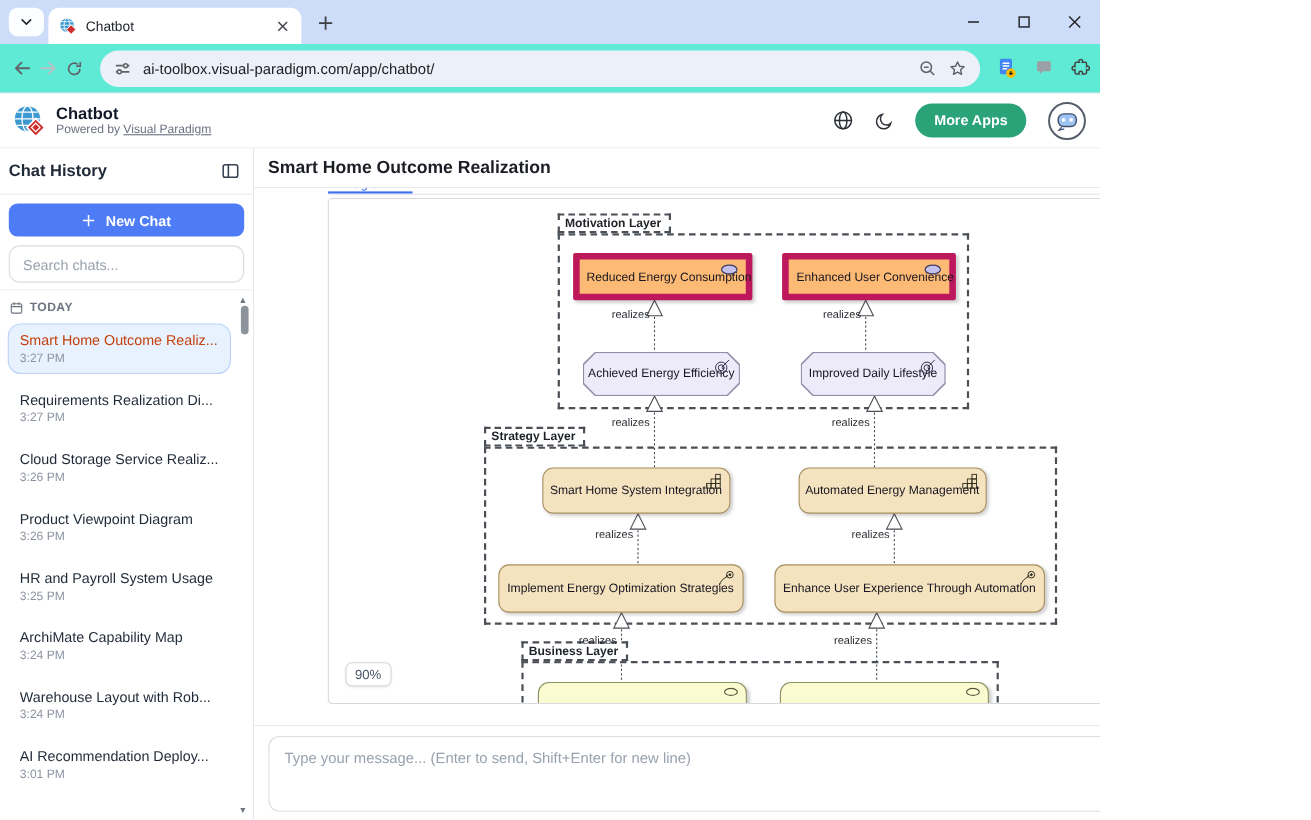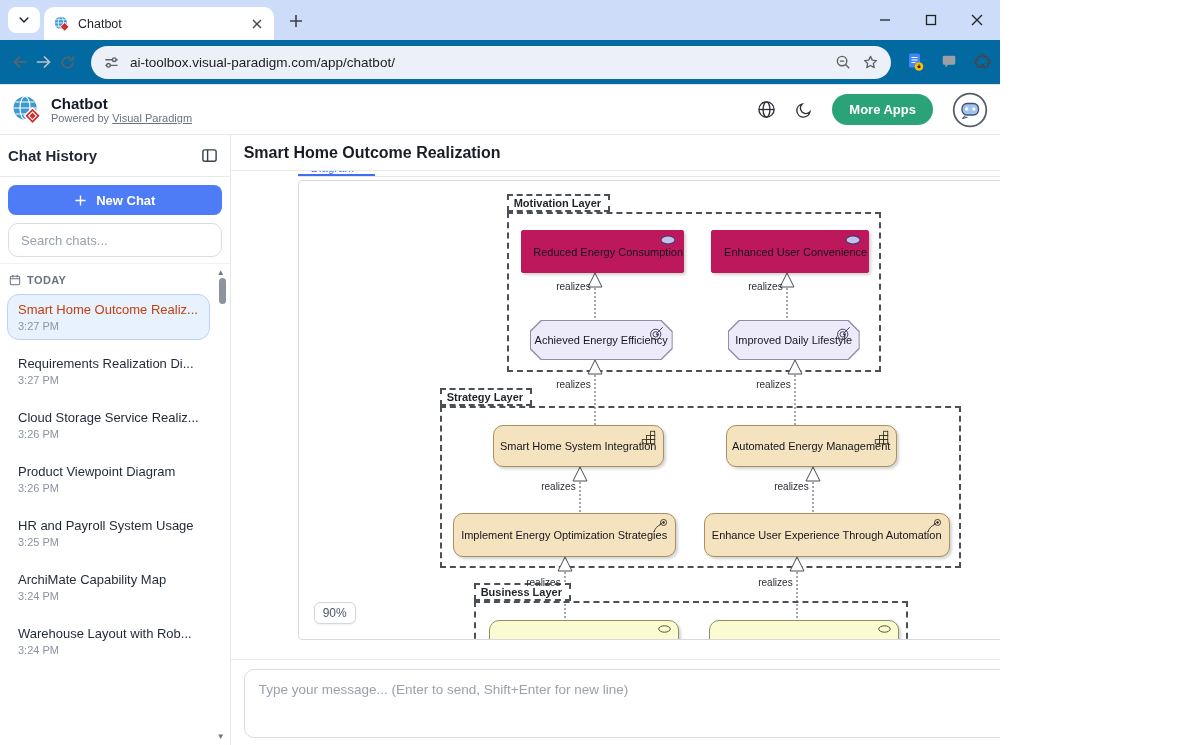--- a/index.html
+++ b/index.html
@@ -12,21 +12,21 @@
   .tab-search { width:32px; height:26px; margin:0 4px 7px 8px; background:#fdfeff; border-radius:8px;
     display:flex; align-items:center; justify-content:center; }
   .tab { width:230px; height:33px; background:#fff; border-radius:10px 10px 0 0; display:flex;
     align-items:center; padding:0 8px 0 10px; gap:8px; }
   .tab-label { font-size:12.5px; color:#1f2328; flex:1; }
   .tab-close { width:18px; height:18px; display:flex; align-items:center; justify-content:center; border-radius:50%; }
   .newtab { width:28px; height:28px; margin:0 0 5px 8px; display:flex; align-items:center; justify-content:center; }
   .win-controls { position:absolute; right:0; top:0; height:40px; display:flex; }
   .win-btn { width:46px; height:40px; display:flex; align-items:center; justify-content:center; }
 
-  .toolbar { height:45px; background:#0369a1; border-bottom:1px solid #dfe3ea; display:flex; align-items:center; padding:0 8px; }
+  .toolbar { height:45px; background:#5eead4; border-bottom:1px solid #dfe3ea; display:flex; align-items:center; padding:0 8px; }
   .nav-btn { width:30px; height:30px; display:flex; align-items:center; justify-content:center; border-radius:50%; margin:0 3px; }
   .omnibox { height:33px; background:#ecf0f9; border-radius:17px; flex:0 0 800px; margin-left:12px;
     display:flex; align-items:center; padding:0 12px; gap:10px; }
   .url-text { font-size:13.5px; color:#202124; flex:1; white-space:nowrap; overflow:hidden; }
   .ext-row { display:flex; align-items:center; gap:15px; margin-left:14px; }
   .vsep { width:1px; height:20px; background:#c7cbd2; }
   .profile-chip { width:26px; height:26px; border-radius:50%; background:#16a1ad; color:#fff; font-size:13px;
     font-weight:700; display:flex; align-items:center; justify-content:center; }
 
   
@@ -95,21 +95,21 @@
   .send-btn { width:36px; height:36px; border-radius:50%; background:#a9bdf8; border:none; margin:15px 0 0 10px;
     display:flex; align-items:center; justify-content:center; }
 
   
   .layer-group { position:absolute; border:2px dashed #4b5056; z-index:0; }
   .layer-tab { position:absolute; border:2px dashed #4b5056; background:#fff; padding:1px 7px 1px 5px;
     font-size:11px; font-weight:700; color:#1f2328; z-index:3; }
   .connector-layer { position:absolute; left:0; top:0; z-index:1; }
   .node { position:absolute; z-index:2; display:flex; align-items:center; justify-content:center;
     font-size:11px; color:#15151f; text-align:center; white-space:nowrap; }
-  .node-rect { background:#be185d; border:1px solid #be185d; border-radius:2px; box-shadow:2px 2px 3px rgba(0,0,0,.18);padding-left:12px; }
+  .node-rect { background:#fdba74; border:6px solid #be185d; border-radius:2px; box-shadow:2px 2px 3px rgba(0,0,0,.18);padding-left:12px; }
   .node-round { border-radius:10px; box-shadow:2px 2px 3px rgba(0,0,0,.18); }
   .strategy-fill { background:#f5e2bf; border:1px solid #a8905f; }
   .business-fill { background:#fbfbd2; border:1px solid #8f8f66; }
   .octa-outer { position:absolute; z-index:2; background:#8f8fa8; filter:drop-shadow(2px 2px 2px rgba(0,0,0,.18)); }
   .octa-outer, .octa-inner { clip-path:polygon(11px 0,calc(100% - 11px) 0,100% 11px,100% calc(100% - 11px),
     calc(100% - 11px) 100%,11px 100%,0 calc(100% - 11px),0 11px); }
   .octa-inner { position:absolute; inset:1px; background:#edeafa; display:flex; align-items:center;
     justify-content:center; font-size:11px; color:#15151f; white-space:nowrap; }
   .node-icon { position:absolute; top:4px; right:7px; }
   .rl { position:absolute; font-size:10px; color:#2a2e33; z-index:3; }
@@ -326,20 +326,24 @@
           <div class="chat-title">HR and Payroll System Usage</div>
           <div class="chat-time">3:25 PM</div>
         </div>
         <div class="chat-item">
           <div class="chat-title">ArchiMate Capability Map</div>
           <div class="chat-time">3:24 PM</div>
         </div>
         <div class="chat-item">
           <div class="chat-title">Warehouse Layout with Rob...</div>
           <div class="chat-time">3:24 PM</div>
+        </div>
+        <div class="chat-item">
+          <div class="chat-title">AI Recommendation Deploy...</div>
+          <div class="chat-time">3:01 PM</div>
         </div>
         <div class="sb-scroll-up">▲</div>
         <div class="sb-scroll-thumb"></div>
         <div class="sb-scroll-down">▼</div>
       </div>
     </div>
 
     <div class="main">
       <div class="main-header">
         <span class="main-title">Smart Home Outcome Realization</span>

